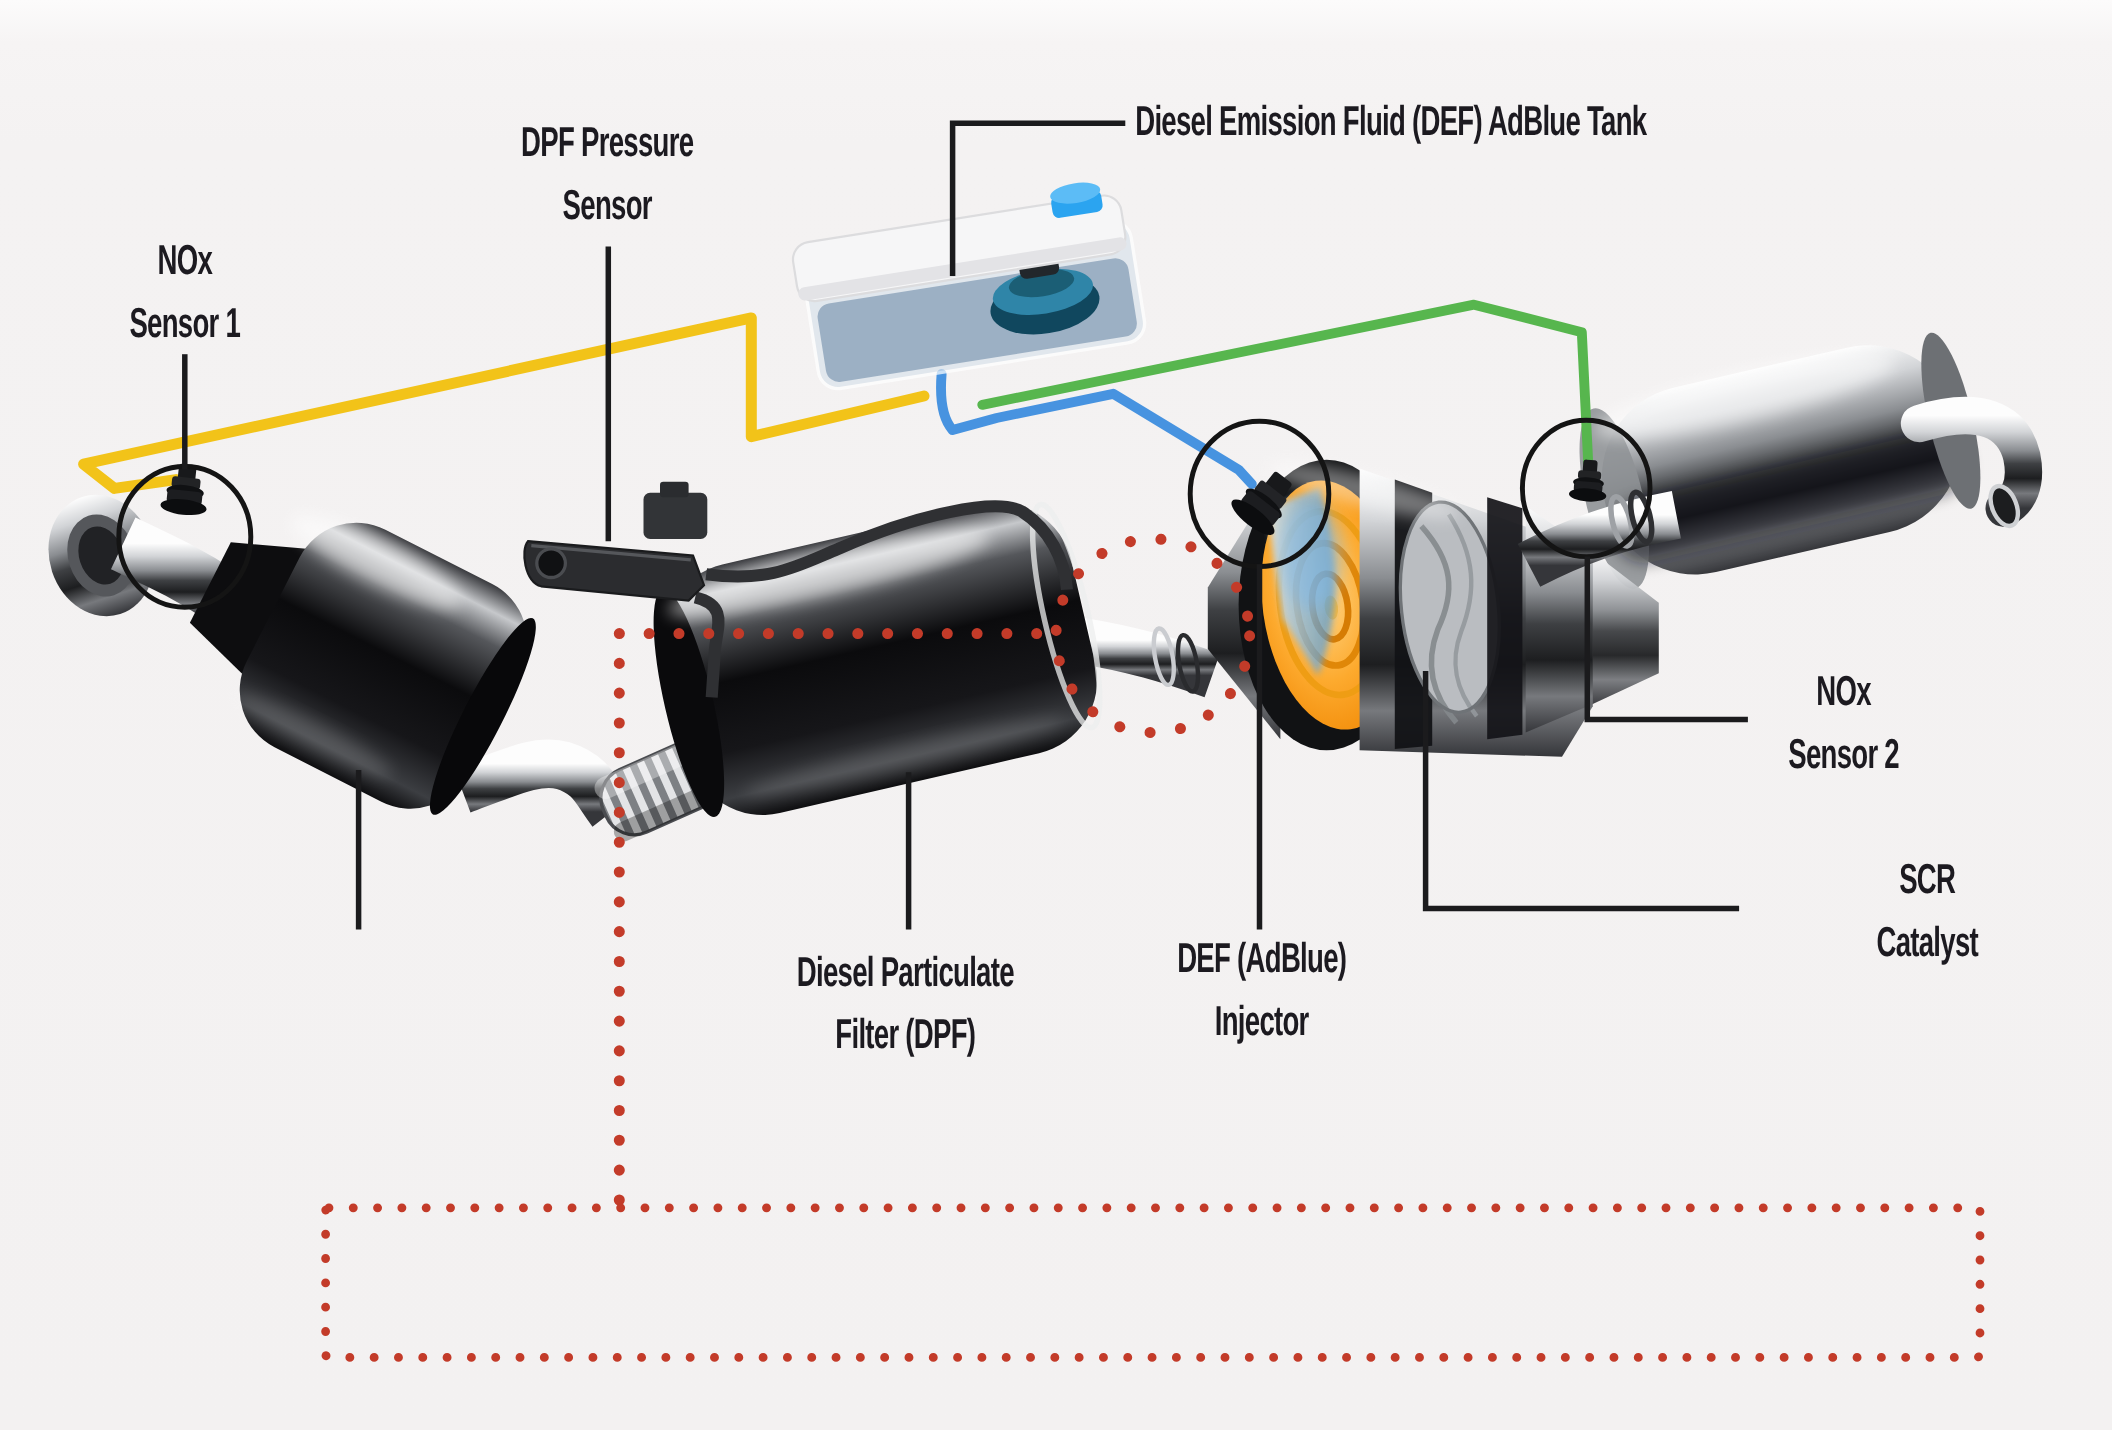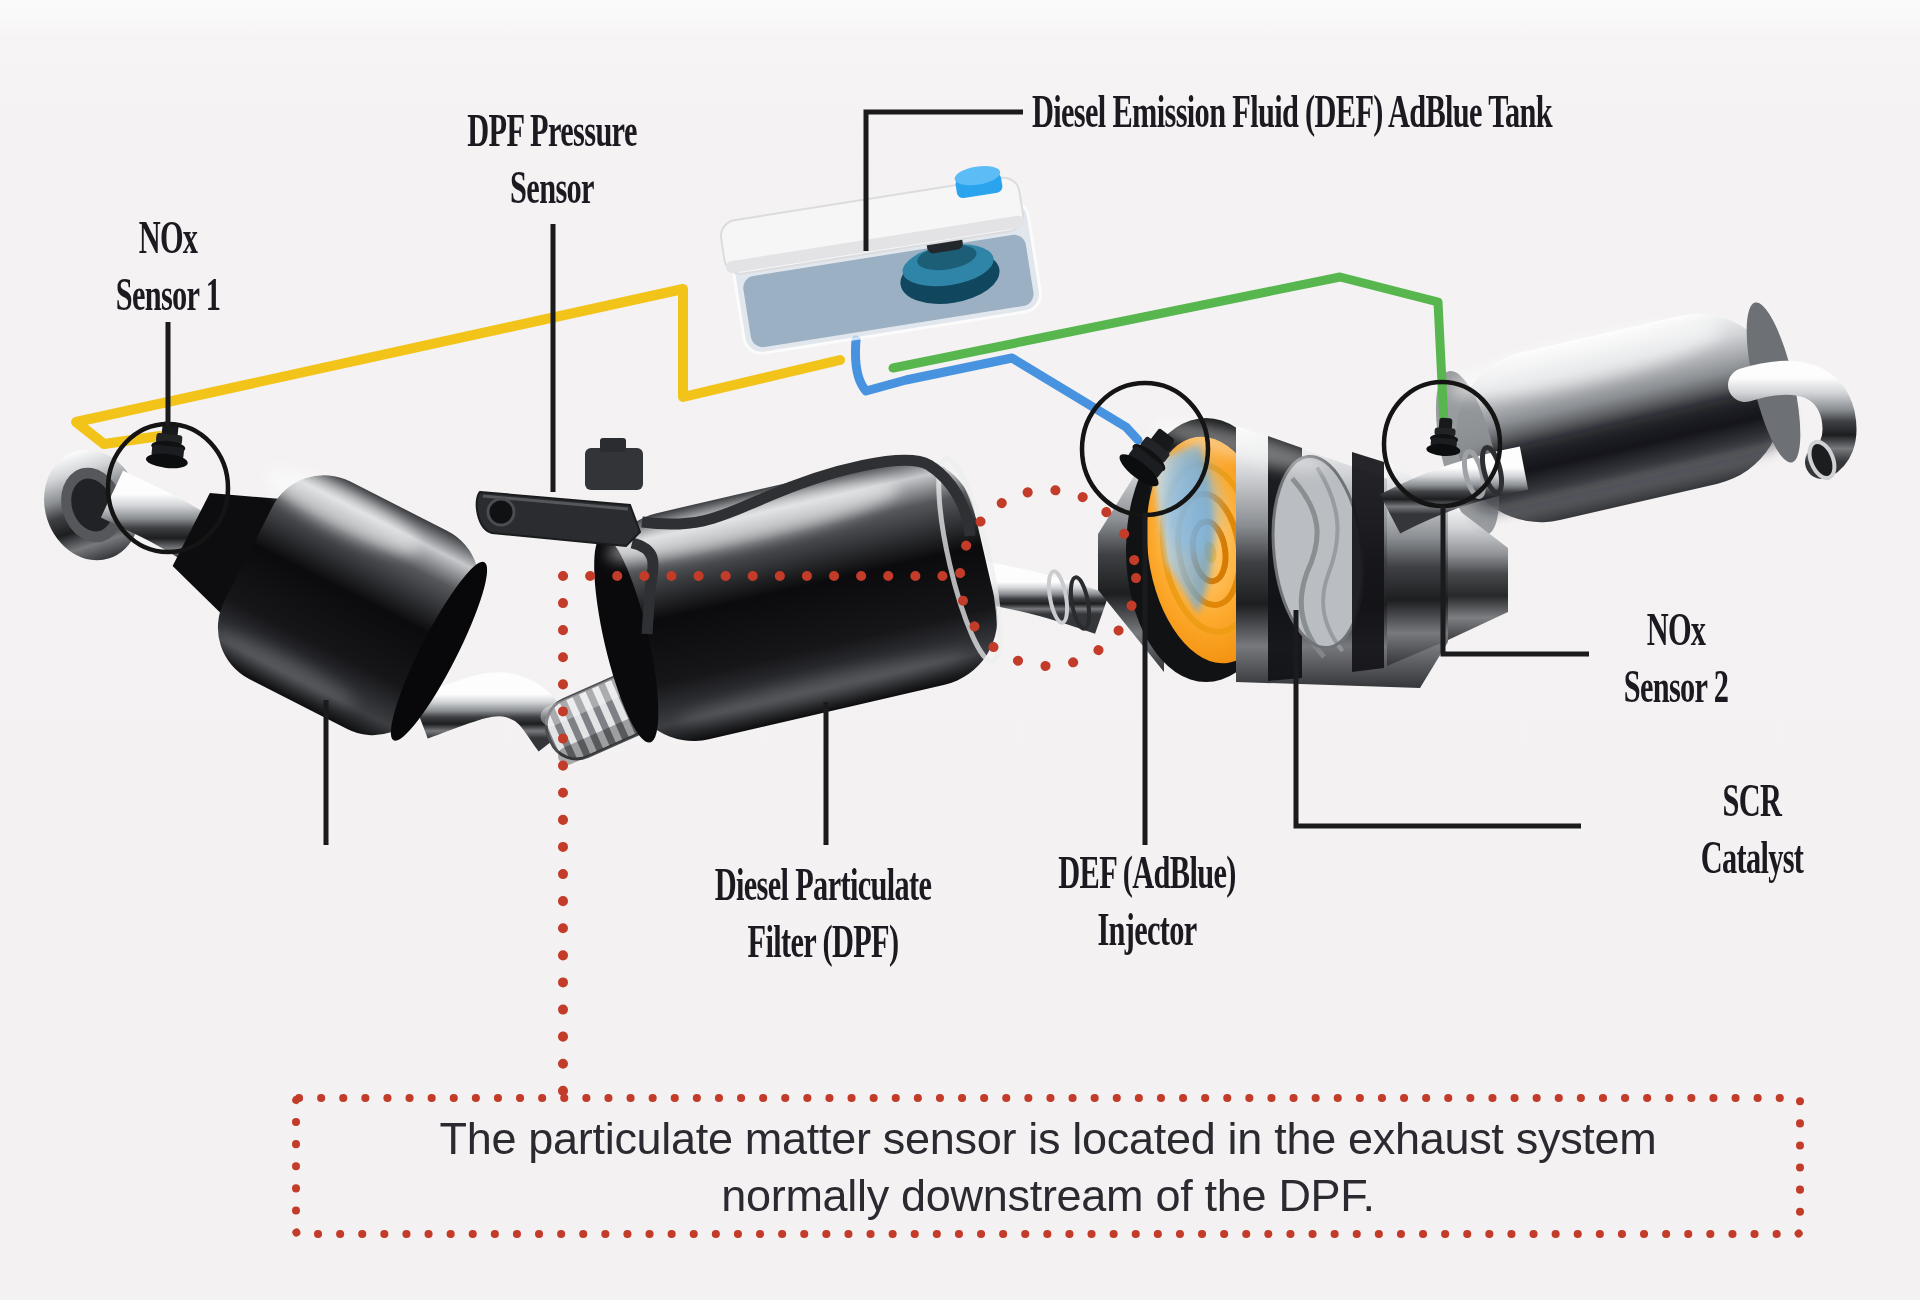--- a/index.html
+++ b/index.html
@@ -4,24 +4,24 @@
 <style>
   html,body{margin:0;padding:0;background:#e9e7e7;}
   .stage{
     position:relative;width:1920px;height:1300px;overflow:hidden;
     background:linear-gradient(#fcfbfb 0%,#f6f4f4 3%,#f4f2f2 10%,#f3f1f1 100%);
     font-family:"Liberation Sans",sans-serif;
   }
   .stage svg{position:absolute;left:0;top:0;}
   .lbl{
     position:absolute;width:360px;text-align:center;color:#1c1a20;
-    font-weight:700;font-size:46px;line-height:57px;letter-spacing:-1px;font-family:Liberation Serif, serif;
+    font-weight:700;font-size:38px;line-height:57px;letter-spacing:-1px;
   }
   .lbl span{display:block;transform:scaleX(.66);transform-origin:50% 50%;white-space:nowrap;}
-  .lbl-left{width:760px;text-align:right;}
+  .lbl-left{width:760px;text-align:left;}
   .lbl-left span{transform-origin:0 50%;}
   .note-text{
     position:absolute;left:296px;top:1110px;width:1504px;text-align:center;
     color:#2c2a31;font-weight:400;font-size:45px;line-height:57px;letter-spacing:-.3px;
   }
 </style>
 </head>
 <body>
 
 <div class="stage">
@@ -250,18 +250,14 @@
 <div class="lbl" style="left:1496px;top:601px;">
   <span>NOx</span>
   <span>Sensor 2</span>
 </div>
 
 <div class="lbl" style="left:1572px;top:772px;">
   <span>SCR</span>
   <span>Catalyst</span>
 </div>
 
-<div class="note-text">
-  <div>The particulate matter sensor is located in the exhaust system</div>
-  <div>normally downstream of the DPF.</div>
-</div>
 
 </div>
 
 </body></html>

